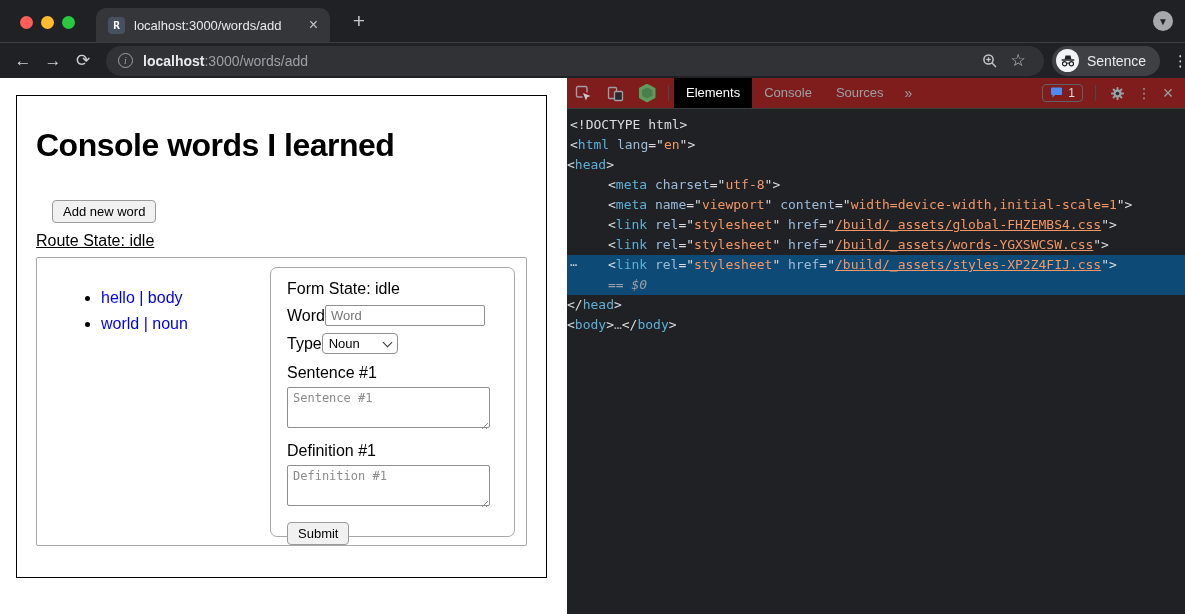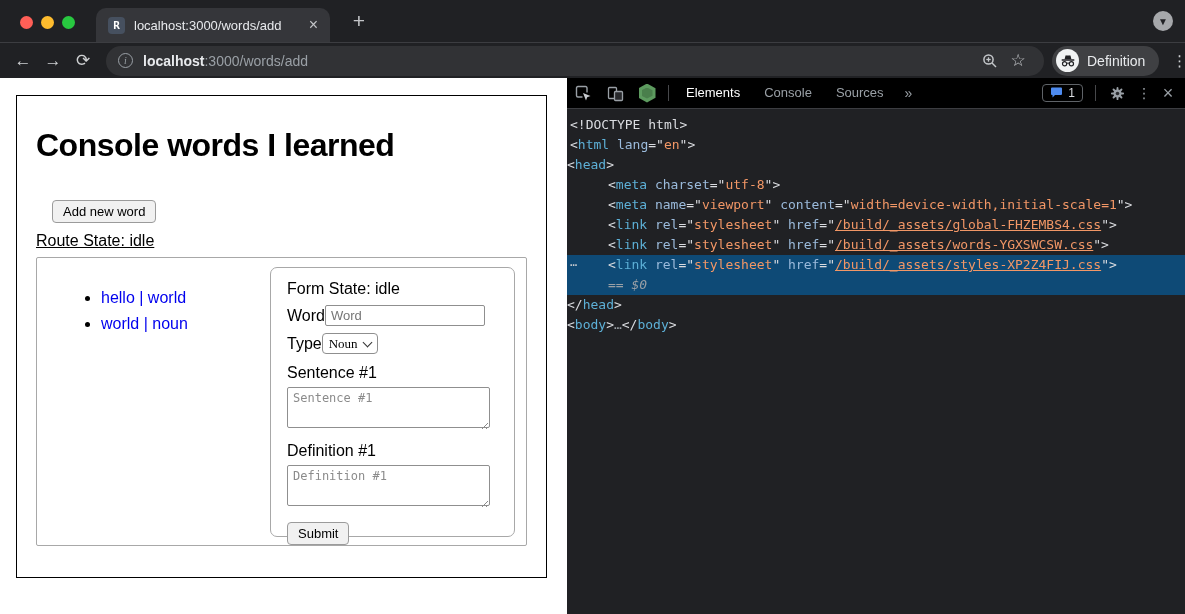--- a/index.html
+++ b/index.html
@@ -60,38 +60,38 @@
   ul.words a { color:#0000ee; text-decoration:none; }
   .form-box { position:absolute; top:9px; right:11px; width:245px; height:270px; border:1px solid #a8a8a8;
               border-radius:7px; padding:12px 16px; background:#fff; }
   .fstate { font-size:16px; }
   .frow { display:flex; align-items:center; margin-top:7px; }
   .flabel { font-size:16px; flex:none; }
   input.word-input { width:160px; height:21px; border:1px solid #8f8f8f; border-radius:2px; font-size:13px;
                      padding:0 5px; color:#000; font-family:"Liberation Sans",sans-serif; }
   input.word-input::placeholder { color:#767676; }
   .select-wrap { position:relative; }
-  select.type-select { width:56px; height:21px; border:1px solid #8f8f8f; border-radius:4px; background:#fff;
+  select.type-select { width:76px; height:21px; border:1px solid #8f8f8f; border-radius:4px; background:#fff;
                        font-size:13px; padding:0 18px 0 6px; appearance:none; -webkit-appearance:none;
-                       color:#000; font-family:Liberation Serif, serif; }
+                       color:#000; font-family:Liberation Sans, sans-serif; }
   .sel-chev { position:absolute; right:7px; top:6px; width:7px; height:7px; border-right:1.6px solid #333;
               border-bottom:1.6px solid #333; transform:rotate(45deg); pointer-events:none; }
   .flabel2 { font-size:16px; margin-top:10px; }
   .ta-wrap { position:relative; width:203px; margin-top:5px; }
   textarea { width:203px; height:41px; border:1px solid #8f8f8f; border-radius:2px; background:#fff;
              font-family:"DejaVu Sans Mono",monospace; font-size:12px; padding:3px 5px; resize:none; color:#000; }
   textarea::placeholder { color:#8b8b8b; }
   .handle { position:absolute; right:2px; bottom:3px; width:9px; height:9px;
             background:repeating-linear-gradient(135deg,transparent 0 2px,#8a8a8a 2px 3px);
             clip-path:polygon(100% 0,100% 100%,0 100%); }
   .submit-btn { margin-top:12px; }
 
   
   .devtools { width:618px; background:#202124; display:flex; flex-direction:column; }
-  .dt-toolbar { flex:0 0 30px; background:#000000; border-bottom:1px solid #3c3d41; display:flex; align-items:center; }
+  .dt-toolbar { flex:0 0 30px; background:#7f1d1d; border-bottom:1px solid #3c3d41; display:flex; align-items:center; }
   .dt-icon { width:32px; height:30px; display:flex; align-items:center; justify-content:center; flex:none; }
   .hexagon { width:17px; height:19px; background:#5d9b5f;
              clip-path:polygon(50% 0,100% 25%,100% 75%,50% 100%,0 75%,0 25%); position:relative; }
   .hexagon:after { content:""; position:absolute; left:3px; top:4px; width:11px; height:11px; background:#4a7f4c;
                    clip-path:polygon(50% 0,100% 25%,100% 75%,50% 100%,0 75%,0 25%); }
   .dt-sep { width:1px; height:16px; background:#47484b; margin:0 5px; flex:none; }
   .dt-tabs { display:flex; height:30px; }
   .dt-tab { height:30px; line-height:30px; padding:0 12px; font-size:13px; color:#9aa0a6; white-space:nowrap; }
   .dt-tab.active { background:#000; color:#fff; }
   .dt-more { color:#9aa0a6; font-size:14px; padding:0 9px; line-height:30px; }
@@ -154,35 +154,35 @@
     <div class="incognito">
       <span class="incog-avatar">
         <svg width="14" height="12" viewBox="0 0 14 12">
             <rect x="0.5" y="4.2" width="13" height="1.5" rx="0.7" fill="#202124"></rect>
             <path d="M3.6 4.2 L4.4 0.9 Q4.6 0.2 5.3 0.4 L8.7 0.4 Q9.4 0.2 9.6 0.9 L10.4 4.2 Z" fill="#202124"></path>
             <circle cx="3.6" cy="8.8" r="2.1" fill="none" stroke="#202124" stroke-width="1.2"></circle>
             <circle cx="10.4" cy="8.8" r="2.1" fill="none" stroke="#202124" stroke-width="1.2"></circle>
             <path d="M5.7 8.4 Q7 7.6 8.3 8.4" fill="none" stroke="#202124" stroke-width="1"></path>
           </svg>
       </span>
-      <span>Definition</span>
+      <span>Sentence</span>
     </div>
     <span class="kebab">⋮</span>
   </div>
 
   <div class="content">
 
     <div class="page">
       <div class="outer-box">
         <h1 class="page-title">Console words I learned</h1>
         <div><button class="btn add-btn">Add new word</button></div>
         <div class="route">Route State: idle</div>
         <div class="inner-box">
           <ul class="words">
-              <li><a>hello | world</a></li>
+              <li><a>hello | body</a></li>
               <li><a>world | noun</a></li>
             </ul>
           <div class="form-box">
             <div class="fstate">Form State: idle</div>
             <div class="frow">
               <span class="flabel">Word</span>
               <input class="word-input" placeholder="Word" style="">
             </div>
             <div class="frow">
               <span class="flabel">Type</span>

